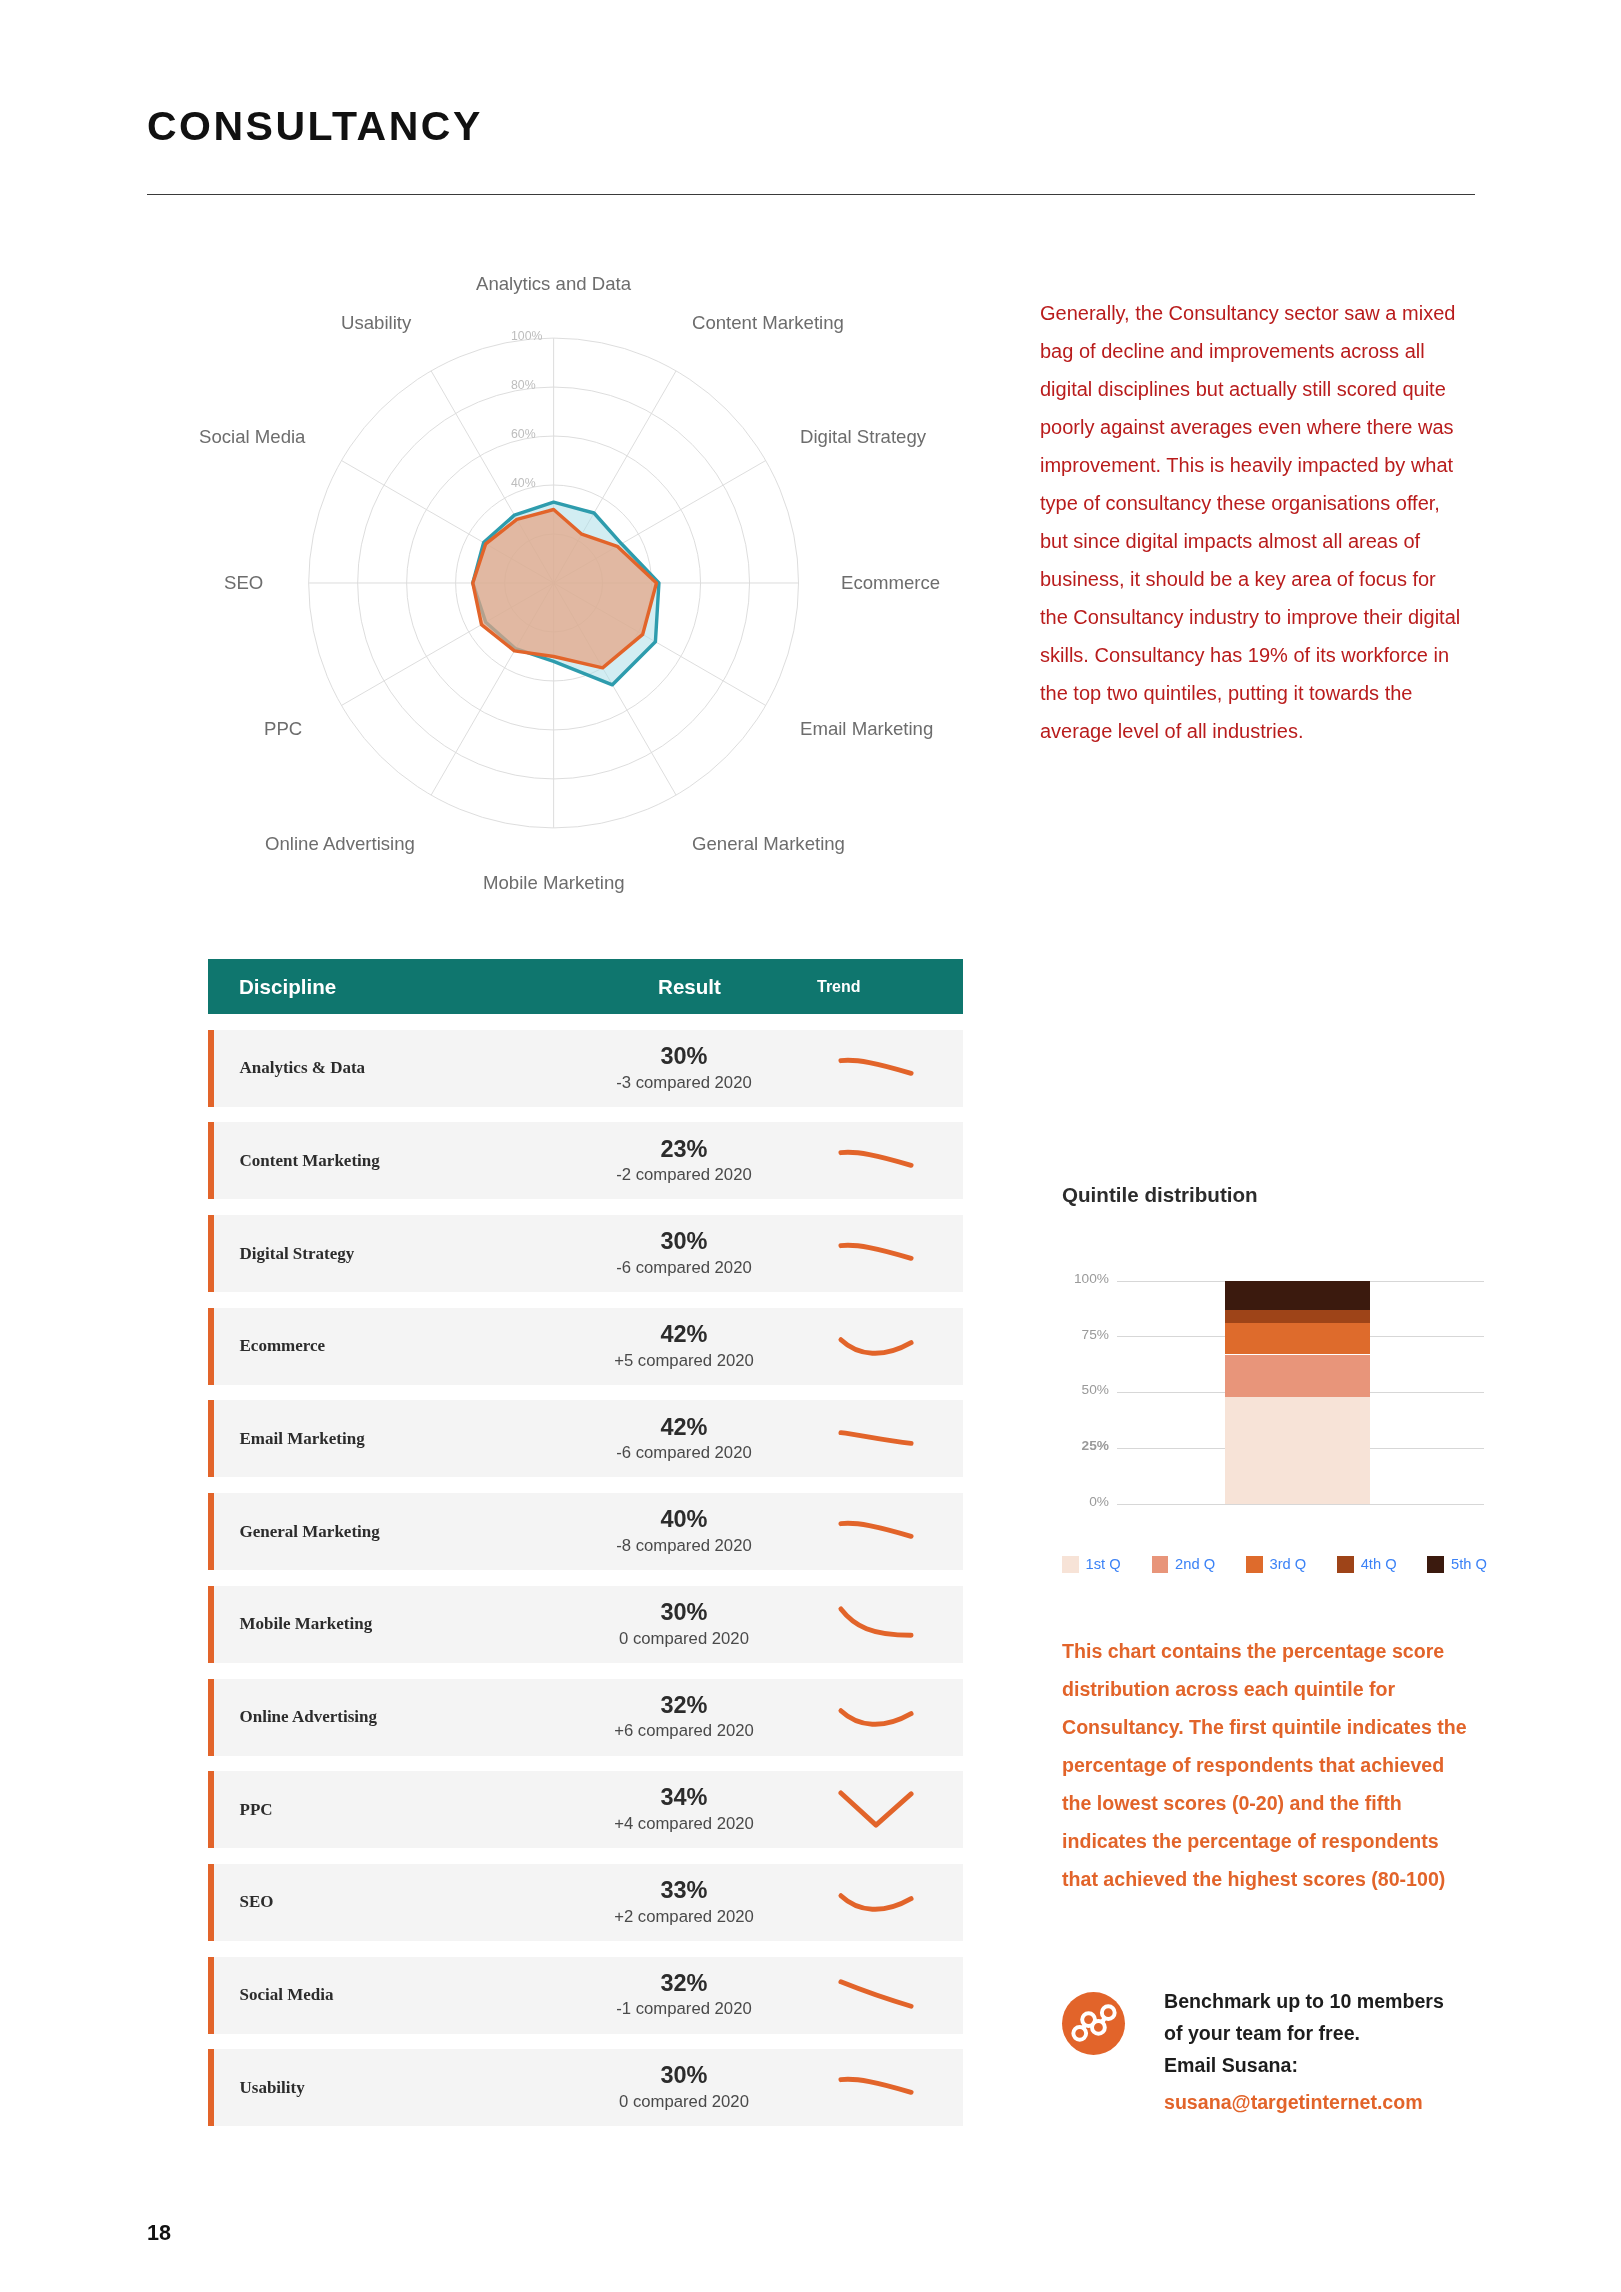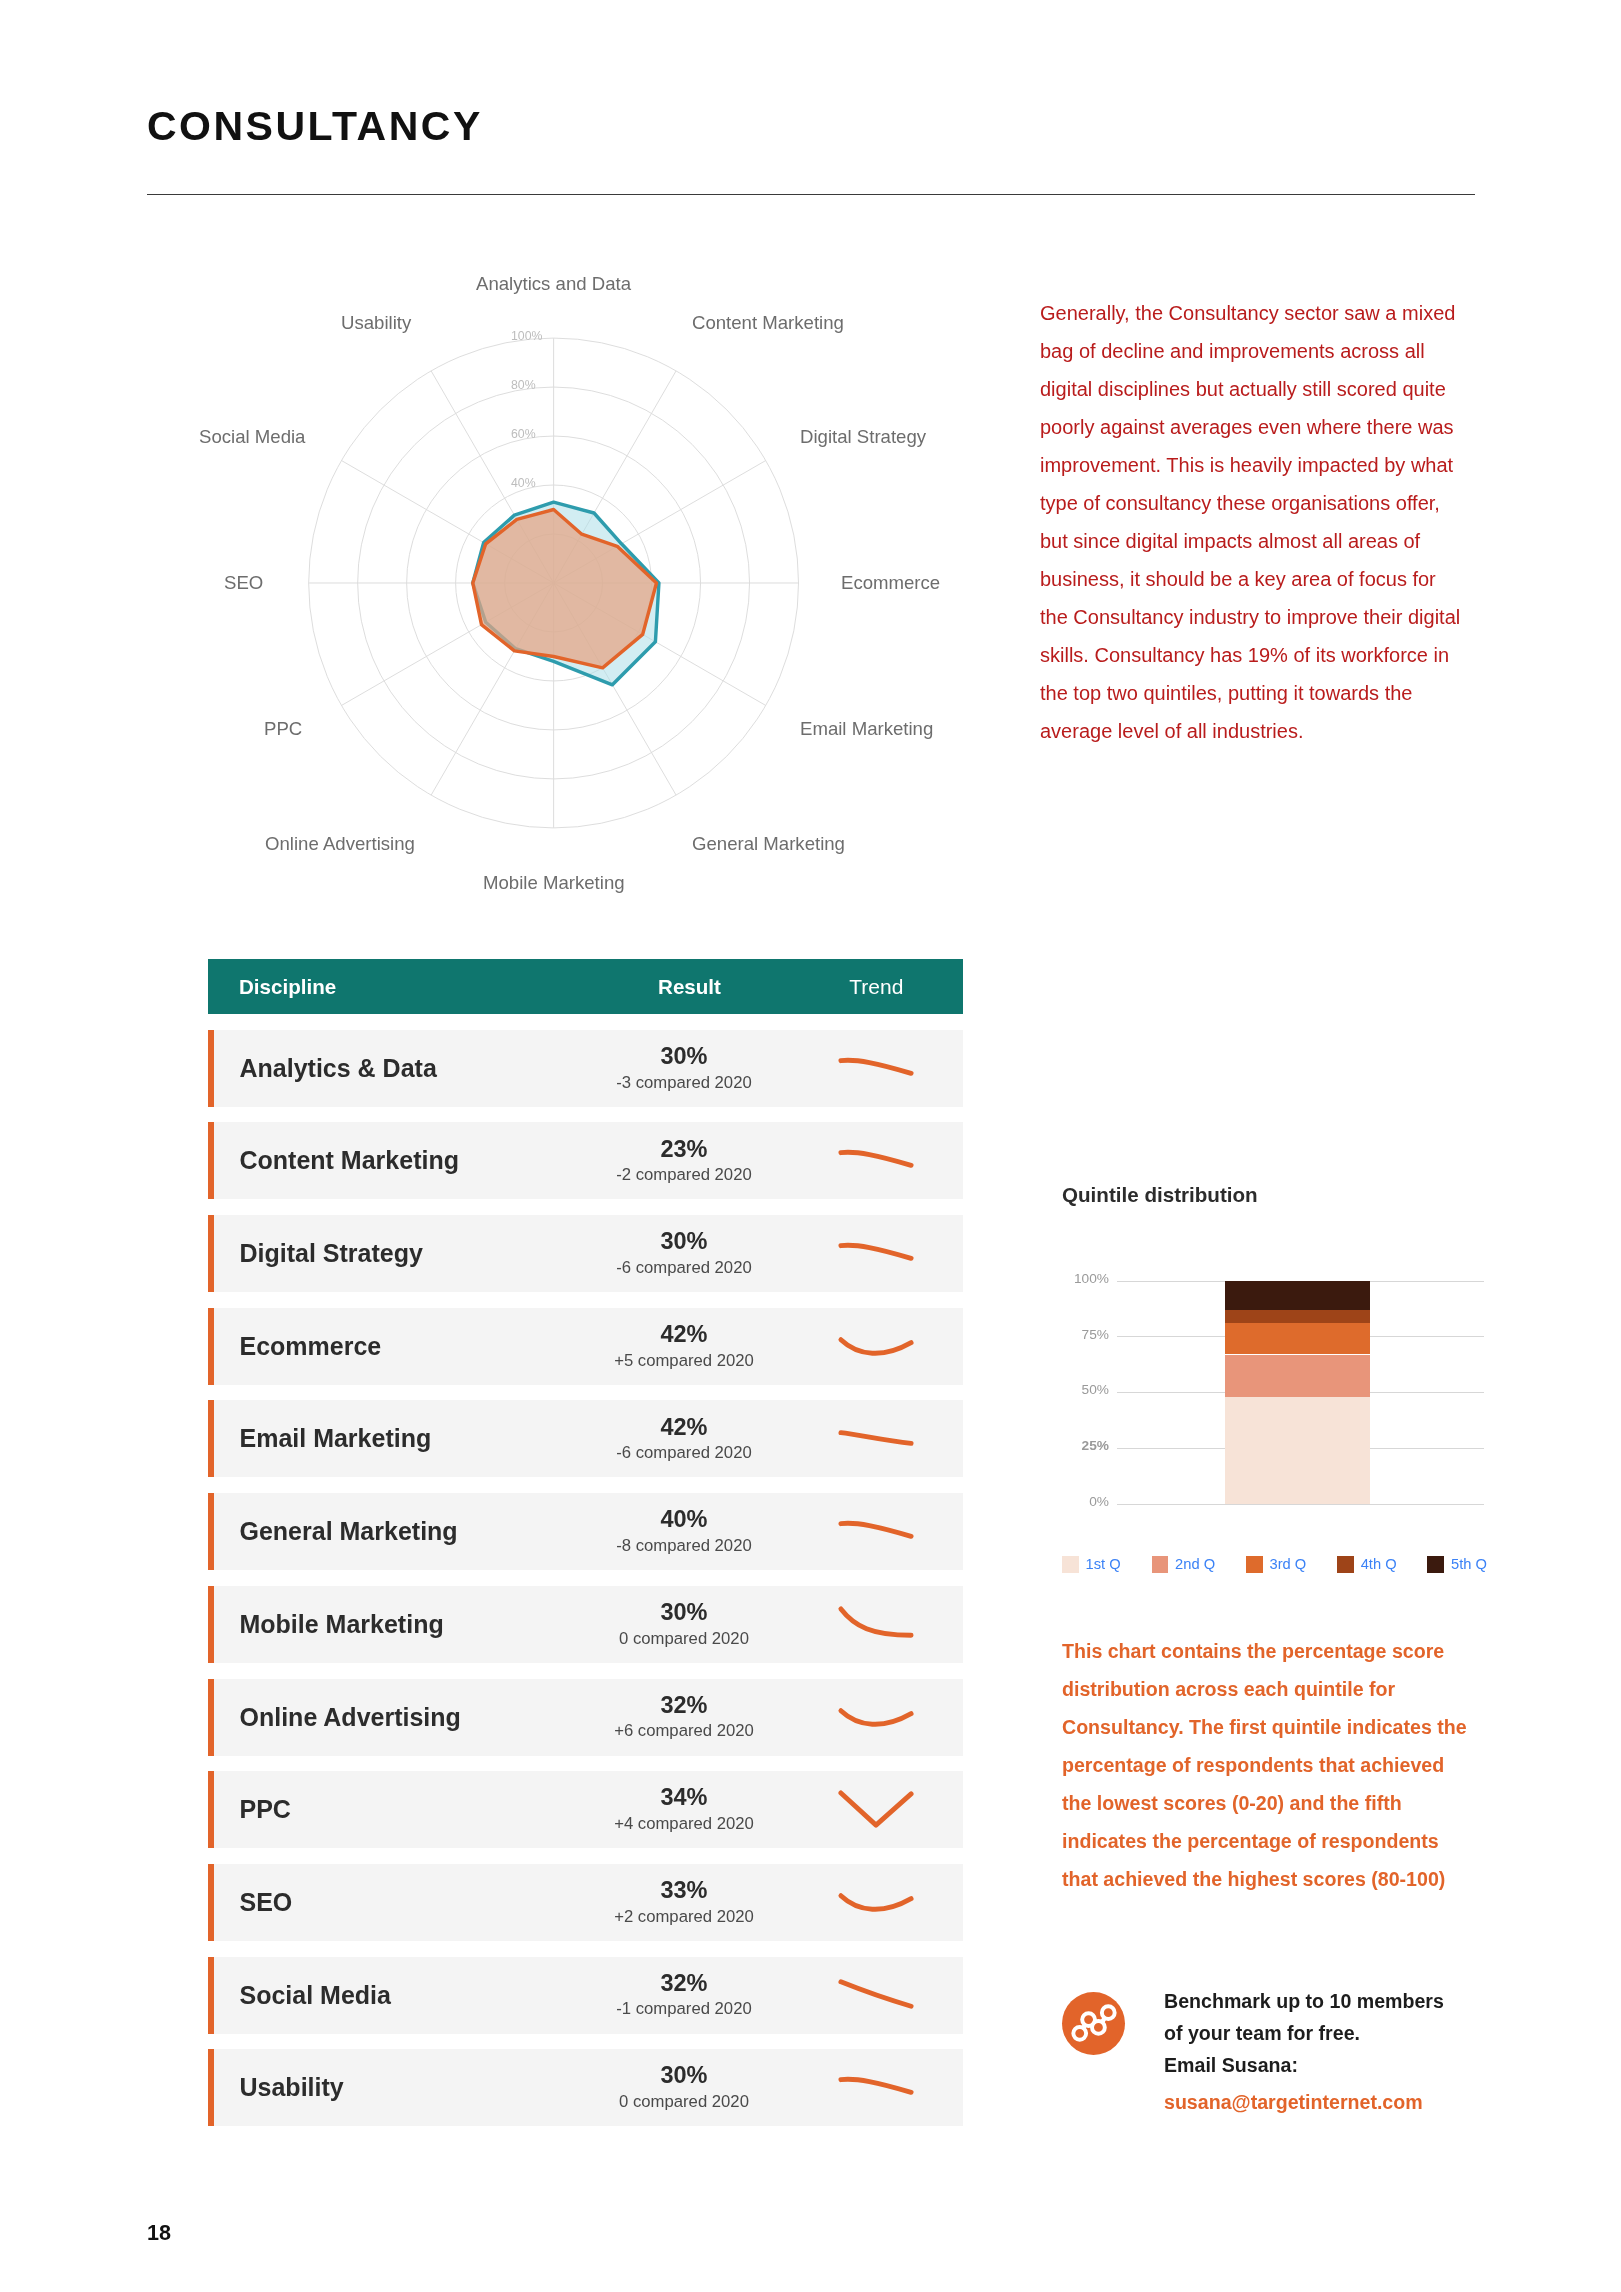--- a/index.html
+++ b/index.html
@@ -52,26 +52,26 @@
     font-size:20px;line-height:38px;color:#b91c1c;
   }
 
   
   .table{position:absolute;left:208px;top:959px;width:755px;}
   .t-head{
     display:flex;align-items:center;height:55px;background:#0f766e;color:#ffffff;
   }
   .t-head .c1{flex:0 0 323px;padding-left:31px;font-size:20.6px;font-weight:700;}
   .t-head .c2{flex:0 0 255px;text-align:center;font-size:20.6px;font-weight:700;}
-  .t-head .c3{flex:1;text-align:center;font-size:21px;font-weight:400;padding-right:27.4px;}
+  .t-head .c3{flex:1;font-size:16px;font-weight:700;padding-right:27.4px;}
   .t-row{
     display:flex;align-items:center;height:77px;background:#f4f4f4;
     border-left:6.9px solid #e2642a;margin-top:15.7px;position:relative;
   }
-  .t-row .c1{flex:0 0 317px;padding-left:25.5px;font-size:25px;font-weight:700;color:#2c2c2c;}
+  .t-row .c1{flex:0 0 317px;padding-left:25.5px;font-size:17px;font-weight:700;color:#2c2c2c;font-family:Liberation Serif, serif;}
   .t-row .c2{flex:0 0 255px;text-align:center;}
   .t-row .c3{flex:1;display:flex;justify-content:center;align-items:center;padding-right:23.5px;}
   .res-val{font-size:23.5px;font-weight:700;color:#2c2c2c;line-height:1.1;}
   .res-cmp{font-size:16.7px;color:#4a4a4a;margin-top:2.9px;}
 
   
   .quintile-title{
     position:absolute;left:1062px;top:1183px;
     font-size:20.6px;font-weight:700;color:#2c2c2c;
   }

